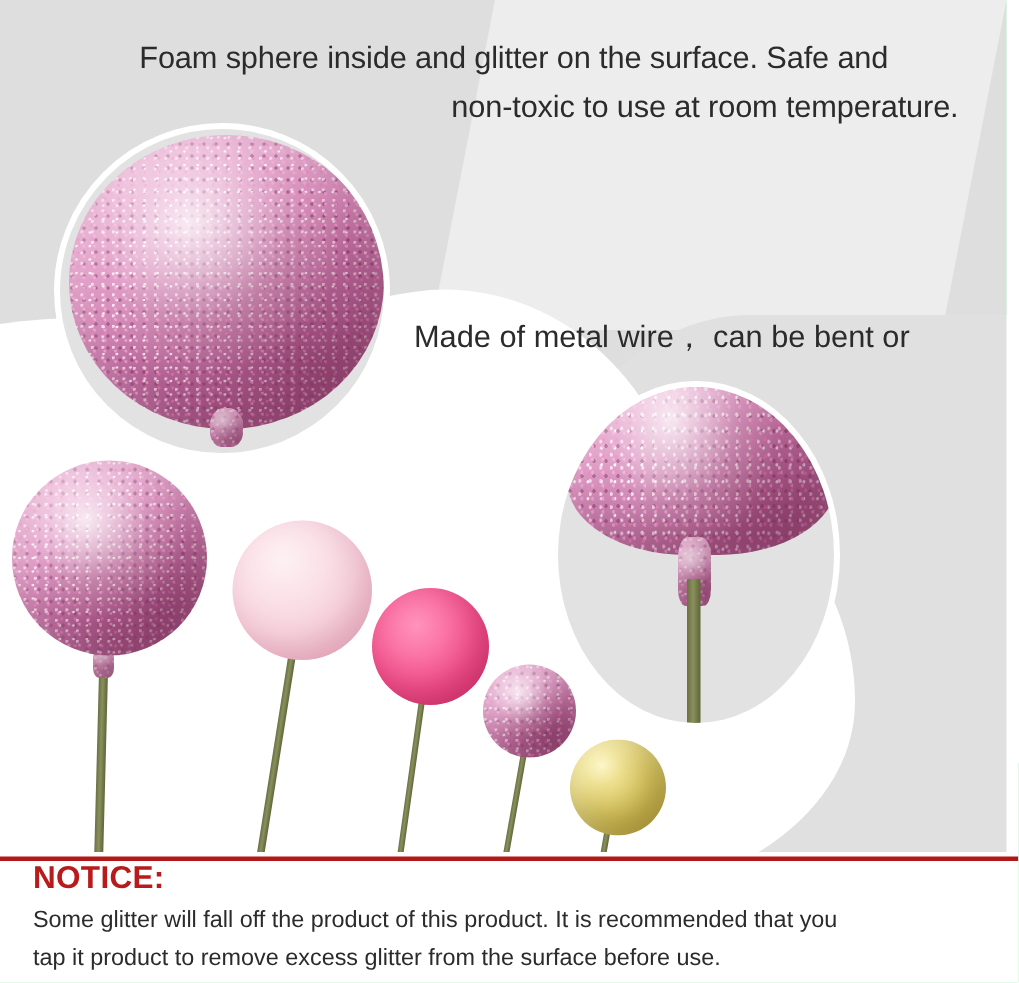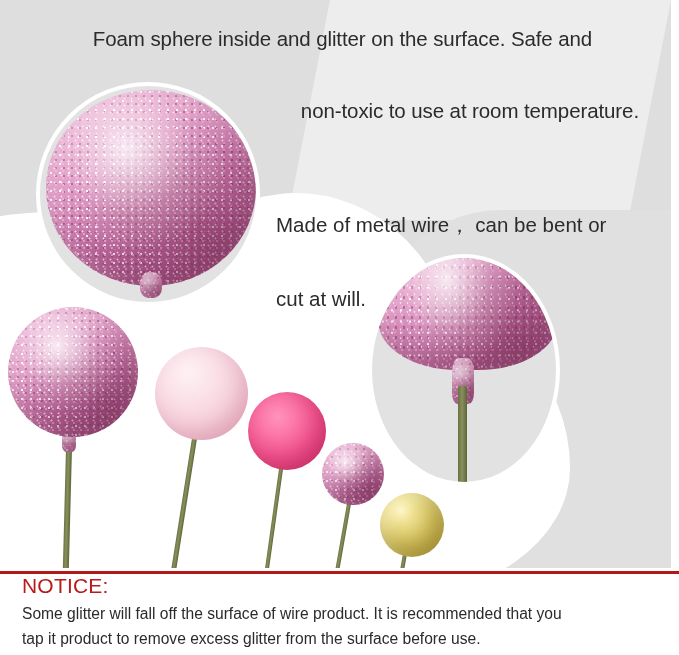--- a/index.html
+++ b/index.html
@@ -115,21 +115,20 @@
     text-align: center;
     font-size: 20.5px;
     line-height: 33px;
     color: #2b2b2b;
     letter-spacing: -0.1px;
   }
   .headline .l2 {
     display: block;
     text-align: right;
     padding-right: 16px;
-    margin-top: 39px;
   }
   .headline .l1 {
     display: block;
   }
 
   .midline {
     position: absolute;
     left: 276px;
     top: 170px;
     width: 392px;
@@ -146,21 +145,21 @@
     top: 571px;
     width: 679px;
     height: 2.5px;
     background: #b21818;
   }
   .notice-title {
     position: absolute;
     left: 22px;
     top: 574px;
     font-size: 21px;
-    font-weight: normal;
+    font-weight: bold;
     color: #b81b1b;
     letter-spacing: 0.2px;
   }
   .notice-body {
     position: absolute;
     left: 22px;
     top: 601px;
     width: 645px;
     font-size: 15.6px;
     line-height: 25px;
@@ -309,21 +308,20 @@
 
   <div class="callout co1">
     <div class="callout-inner">
       <div class="ball ball-big glitter-pink"></div>
       <div class="collar tip glitter-pink"></div>
     </div>
   </div>
 
   <div class="midline">
     <span>Made of metal wire， can be bent or</span>
-    <span>cut at will.</span>
   </div>
 
   <div class="callout co2">
     <div class="callout-inner">
       <div class="ball fan glitter-pink"></div>
       <div class="collar neck glitter-pink"></div>
       <div class="stem wire"></div>
     </div>
   </div>
 
@@ -340,17 +338,17 @@
   <div class="stem s4-stem"></div>
   <div class="ball s4 glitter-pink"></div>
 
   <div class="stem s5-stem"></div>
   <div class="ball s5 metal-gold"></div>
 
   <div class="bg-bottom-white"></div>
   <div class="rule"></div>
   <div class="notice-title">NOTICE:</div>
   <div class="notice-body">
-    <span>Some glitter will fall off the surface of wire product. It is recommended that you</span>
+    <span>Some glitter will fall off the product of this product. It is recommended that you</span>
     <span>tap it product to remove excess glitter from the surface before use.</span>
   </div>
 
 </div>
 
 </body></html>

